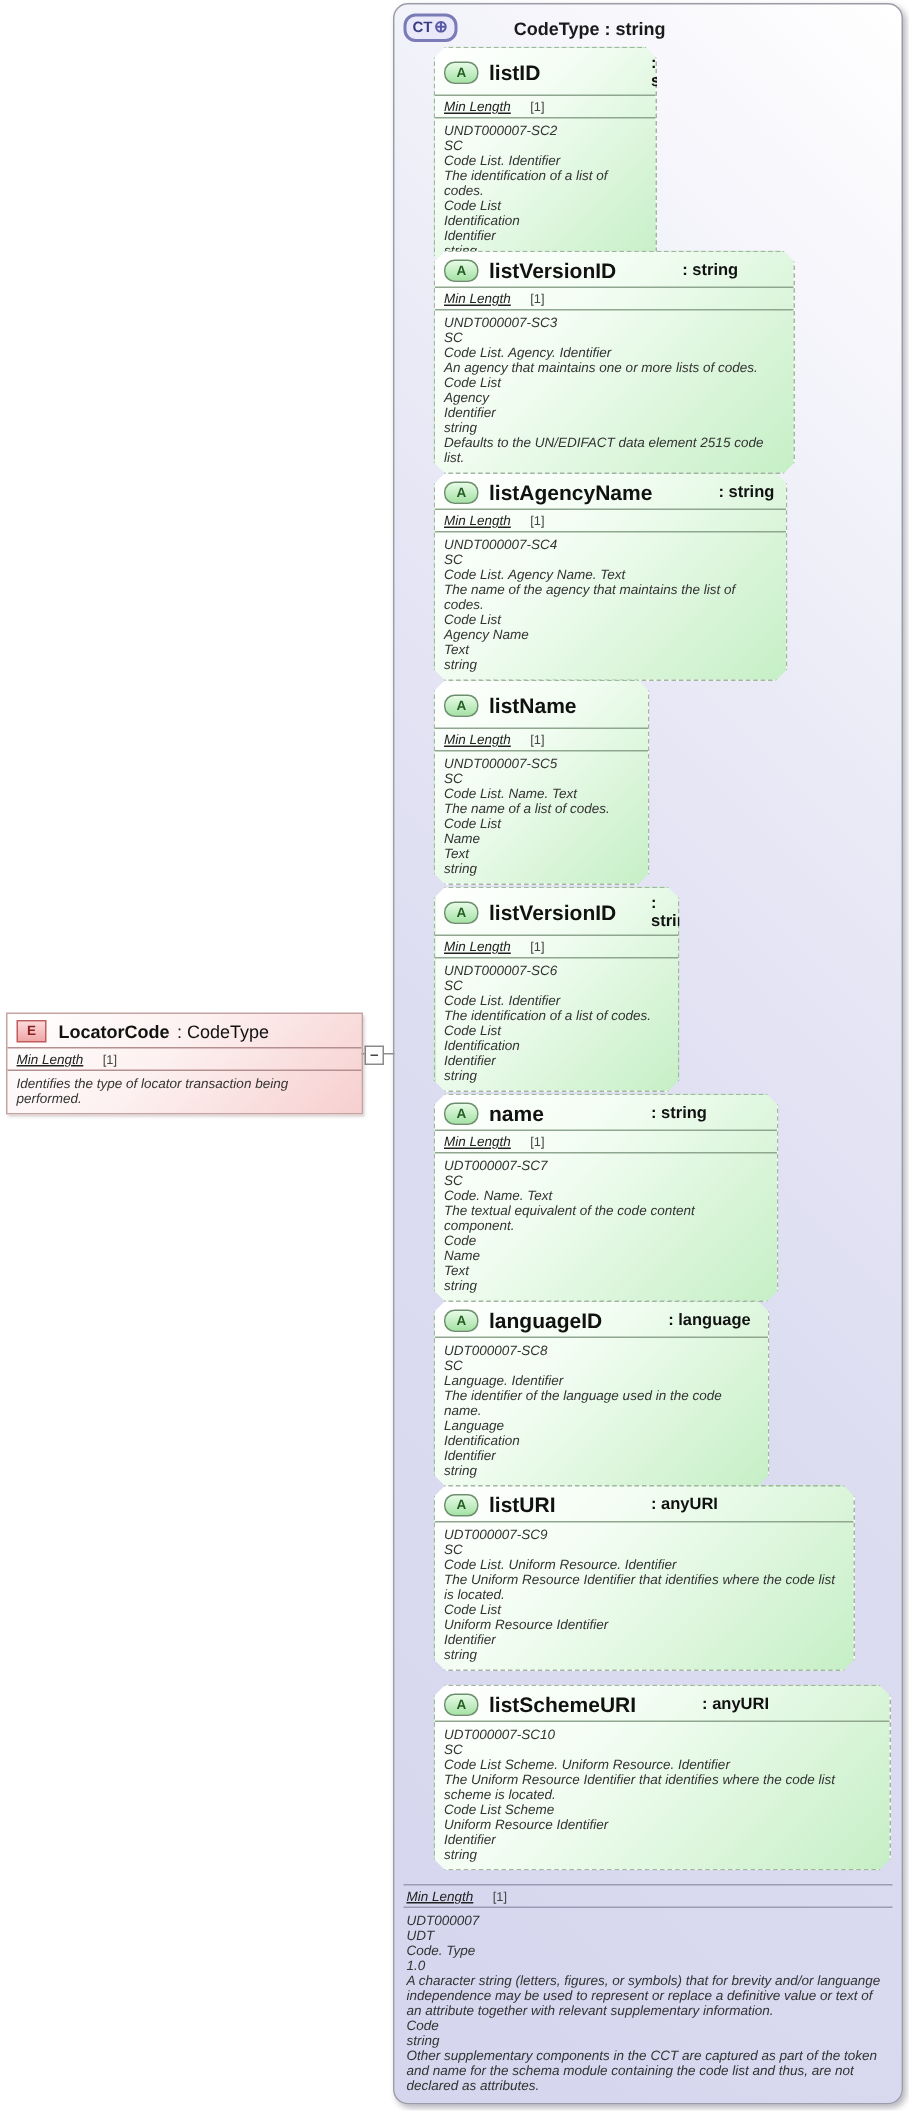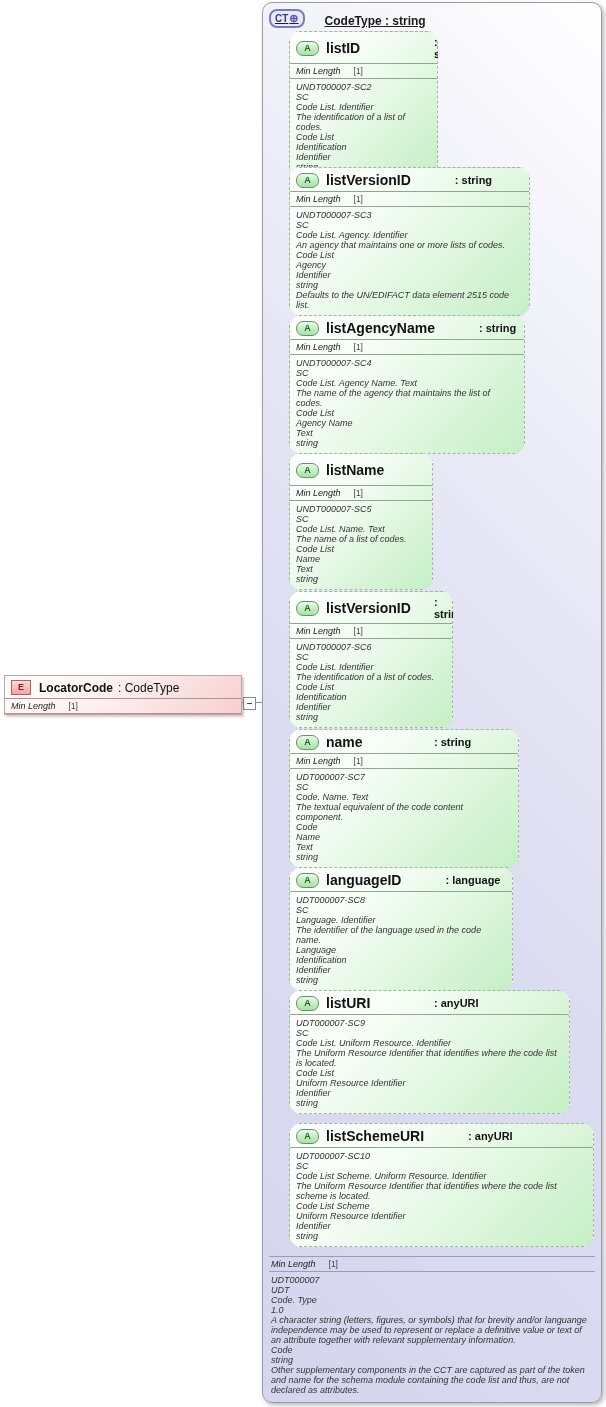--- a/index.html
+++ b/index.html
@@ -9,30 +9,30 @@
   }
 
   
   .ct-container{
     position:absolute;left:262px;top:2px;width:338px;height:1399px;
     border:1px solid #9c9ca8;border-radius:10px;
     background:linear-gradient(45deg,#d5d5ee 0%,#dcdcf1 40%,#e6e6f5 62%,#ffffff 100%);
     box-shadow:2px 2px 4px rgba(90,90,110,0.45);
   }
   .ct-header{
-    display:flex;align-items:flex-end;gap:20px;padding:6px 8px 4px 6px;text-decoration:underline;
+    display:flex;align-items:center;gap:4px;padding:6px 8px 4px 6px;
   }
   .ct-icon{
     display:inline-flex;align-items:center;gap:1px;
     border:2px solid #7b7bb8;border-radius:8px;background:#e9e9fa;
     padding:0 4px;height:15px;
     font-size:10px;font-weight:bold;color:#3c3c80;line-height:15px;
   }
   .ct-icon .plus{font-size:11px;color:#5a5aa8;font-weight:bold;}
-  .ct-title{font-size:12px;font-weight:bold;color:#1a1a1a;}
+  .ct-title{font-size:12px;font-weight:bold;color:#1a1a1a;margin-left:34px;}
 
   
   .attr-box{
     position:absolute;
     border:1px dashed #a2b4a2;
     background:linear-gradient(135deg,#ffffff 0%,#f3fdf3 35%,#d7f4d7 75%,#c6efc6 100%);
     clip-path:polygon(8px 0,calc(100% - 8px) 0,100% 8px,100% calc(100% - 8px),
                       calc(100% - 8px) 100%,8px 100%,0 calc(100% - 8px),0 8px);
     filter:drop-shadow(1.5px 1.5px 1px rgba(80,110,80,0.35));
   }
@@ -47,21 +47,21 @@
     font-size:9px;font-weight:bold;color:#265c26;
     display:flex;align-items:center;justify-content:center;line-height:13px;
   }
   .attr-name{font-size:14px;font-weight:bold;color:#111;min-width:64px;}
   .attr-type{font-size:11px;font-weight:bold;color:#111;margin-left:44px;}
   .facet-row{
     display:flex;align-items:baseline;gap:13px;
     padding:2px 6px;border-bottom:1px solid #8fa68f;
     font-size:9px;font-style:italic;color:#222;
   }
-  .facet-name{font-style:italic;}
+  .facet-name{font-style:italic;text-decoration:underline;}
   .facet-value{font-style:normal;color:#444;font-size:8.5px;}
   .doc{
     padding:3px 6px 5px 6px;
     font-size:9px;font-style:italic;color:#333;
     line-height:10px;white-space:pre-line;
   }
 
   
   .elem-box{
     position:absolute;left:4px;top:675px;width:236px;
@@ -119,20 +119,21 @@
 <div class="elem-box">
   <div class="elem-title">
     <span class="icon-e">E</span>
     <span class="elem-name">LocatorCode</span>
     <span class="elem-type">: CodeType</span>
   </div>
   <div class="facet-row">
     <span class="facet-name">Min Length</span>
     <span class="facet-value">[1]</span>
   </div>
+  <div class="doc">Identifies the type of locator transaction being performed.</div>
 </div>
 
 <div class="ct-container">
   <div class="ct-header">
     <span class="ct-icon">
         <span>CT</span>
         <span class="plus">⊕</span>
       </span>
     <span class="ct-title">CodeType : string</span>
   </div>

